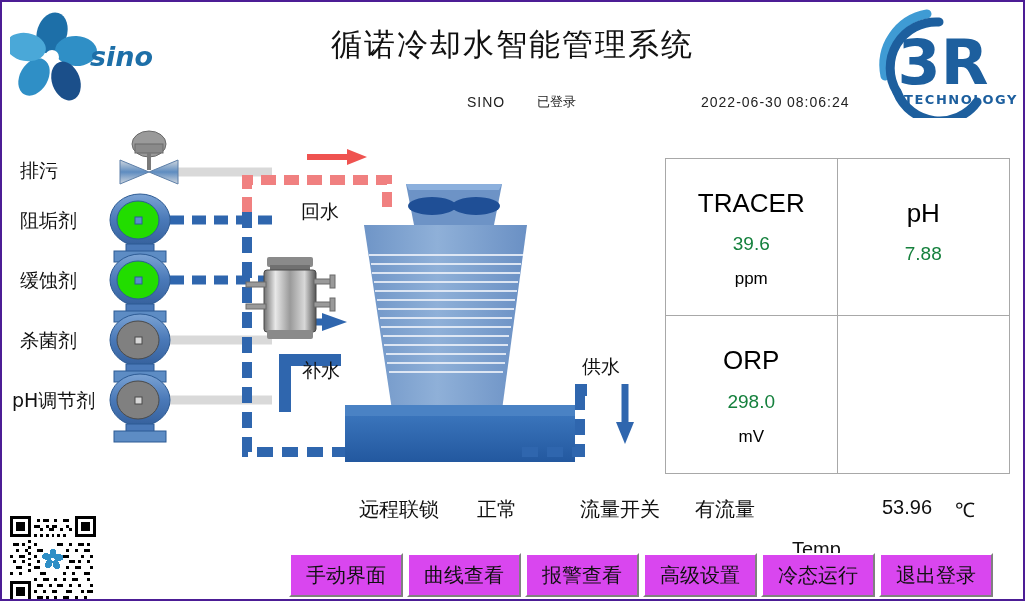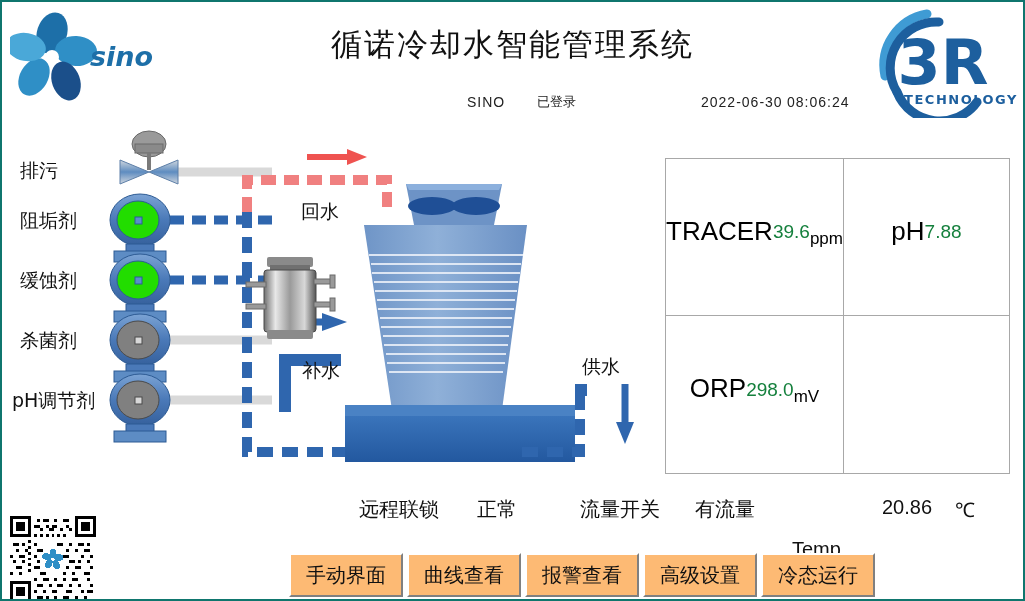--- a/index.html
+++ b/index.html
@@ -1,19 +1,19 @@
 <!DOCTYPE html>
 <html><head>
 <meta charset="utf-8">
 <style>
   html,body{margin:0;padding:0;background:#fff;}
   body{width:1025px;height:601px;overflow:hidden;
        font-family:"Liberation Sans","DejaVu Sans",sans-serif;}
   #app{position:relative;width:1025px;height:601px;box-sizing:border-box;
-       border:2px solid #0f766e;background:#fff;overflow:hidden;}
+       border:2px solid #4c1d95;background:#fff;overflow:hidden;}
 
   
   .logo-sino{position:absolute;left:8px;top:8px;width:150px;height:95px;}
   .logo-3r{position:absolute;right:6px;top:4px;width:160px;height:112px;}
 
   .app-title{position:absolute;left:0;right:0;top:22px;text-align:center;
              font-size:31px;color:#111;letter-spacing:2px;
              font-family:"DejaVu Sans","Liberation Sans",sans-serif;}
   .hdr-row{position:absolute;top:92px;left:0;right:0;height:20px;
            font-size:14px;color:#222;}
@@ -30,42 +30,42 @@
   
   .chem-label{position:absolute;left:18px;font-size:19px;color:#111;
               white-space:nowrap;text-align:left;
               font-family:"DejaVu Sans","Liberation Sans",sans-serif;}
 
   
   #meas{position:absolute;left:663px;top:156px;width:345px;height:316px;
         border:1px solid #a8a8a8;box-sizing:border-box;
         display:grid;grid-template-columns:1fr 1fr;grid-template-rows:1fr 1fr;}
   .cell{border-right:1px solid #a8a8a8;border-bottom:1px solid #a8a8a8;
-        display:flex;flex-direction:row;align-items:center;
+        display:flex;flex-direction:column;align-items:center;
         justify-content:center;box-sizing:border-box;padding-top:4px;}
   .cell:nth-child(2),.cell:nth-child(4){border-right:none;}
   .cell:nth-child(3),.cell:nth-child(4){border-bottom:none;}
   .c-name{font-size:26px;color:#000;line-height:1.1;margin-bottom:16px;}
   .c-val{font-size:19px;color:#15803d;margin-bottom:14px;}
   .c-unit{font-size:17px;color:#000;}
 
   
   #status{position:absolute;left:0;right:0;top:494px;height:34px;
           font-size:20px;color:#111;
           font-family:"DejaVu Sans","Liberation Sans",sans-serif;}
   #status span{position:absolute;top:0;white-space:nowrap;}
   .s1{left:357px;} .s2{left:475px;} .s3{left:578px;}
   .s4{left:693px;} .s5{left:790px;font-family:"Liberation Sans",sans-serif;margin-top:42px;}
   .s6{left:880px;font-family:"Liberation Sans",sans-serif;}
   .s7{left:953px;font-family:"Liberation Sans",sans-serif;}
 
   
   #btnbar{position:absolute;left:287px;top:551px;display:flex;gap:4px;}
   .btn{width:114px;height:44px;box-sizing:border-box;
-       background:#fdba74;color:#111;font-size:20px;
+       background:#d946ef;color:#111;font-size:20px;
        border-top:2px solid #ffffff;border-left:2px solid #ffffff;
        border-right:2px solid #808080;border-bottom:2px solid #808080;
        display:flex;align-items:center;justify-content:center;
        font-family:"DejaVu Sans","Liberation Sans",sans-serif;cursor:pointer;}
 
   
   #qr{position:absolute;left:8px;top:514px;width:86px;height:86px;}
 </style>
 </head>
 <body>
@@ -306,30 +306,31 @@
       <div class="c-unit">mV</div>
     </div>
   </div>
 
   <div id="status">
     <span class="s1">远程联锁</span>
     <span class="s2">正常</span>
     <span class="s3">流量开关</span>
     <span class="s4">有流量</span>
     <span class="s5">Temp</span>
-    <span class="s6">20.86</span>
+    <span class="s6">53.96</span>
     <span class="s7">℃</span>
   </div>
 
   <div id="btnbar">
     <div class="btn">手动界面</div>
     <div class="btn">曲线查看</div>
     <div class="btn">报警查看</div>
     <div class="btn">高级设置</div>
     <div class="btn">冷态运行</div>
+    <div class="btn">退出登录</div>
   </div>
 
   <div id="qr">
     <svg viewBox="0 0 29 29" width="86" height="86" shape-rendering="crispEdges">
       <rect width="29" height="29" fill="#fff"></rect>
       <g fill="#000">
 
         <rect x="0" y="0" width="7" height="1"></rect>
           <rect x="0" y="6" width="7" height="1"></rect>
         <rect x="0" y="0" width="1" height="7"></rect>

